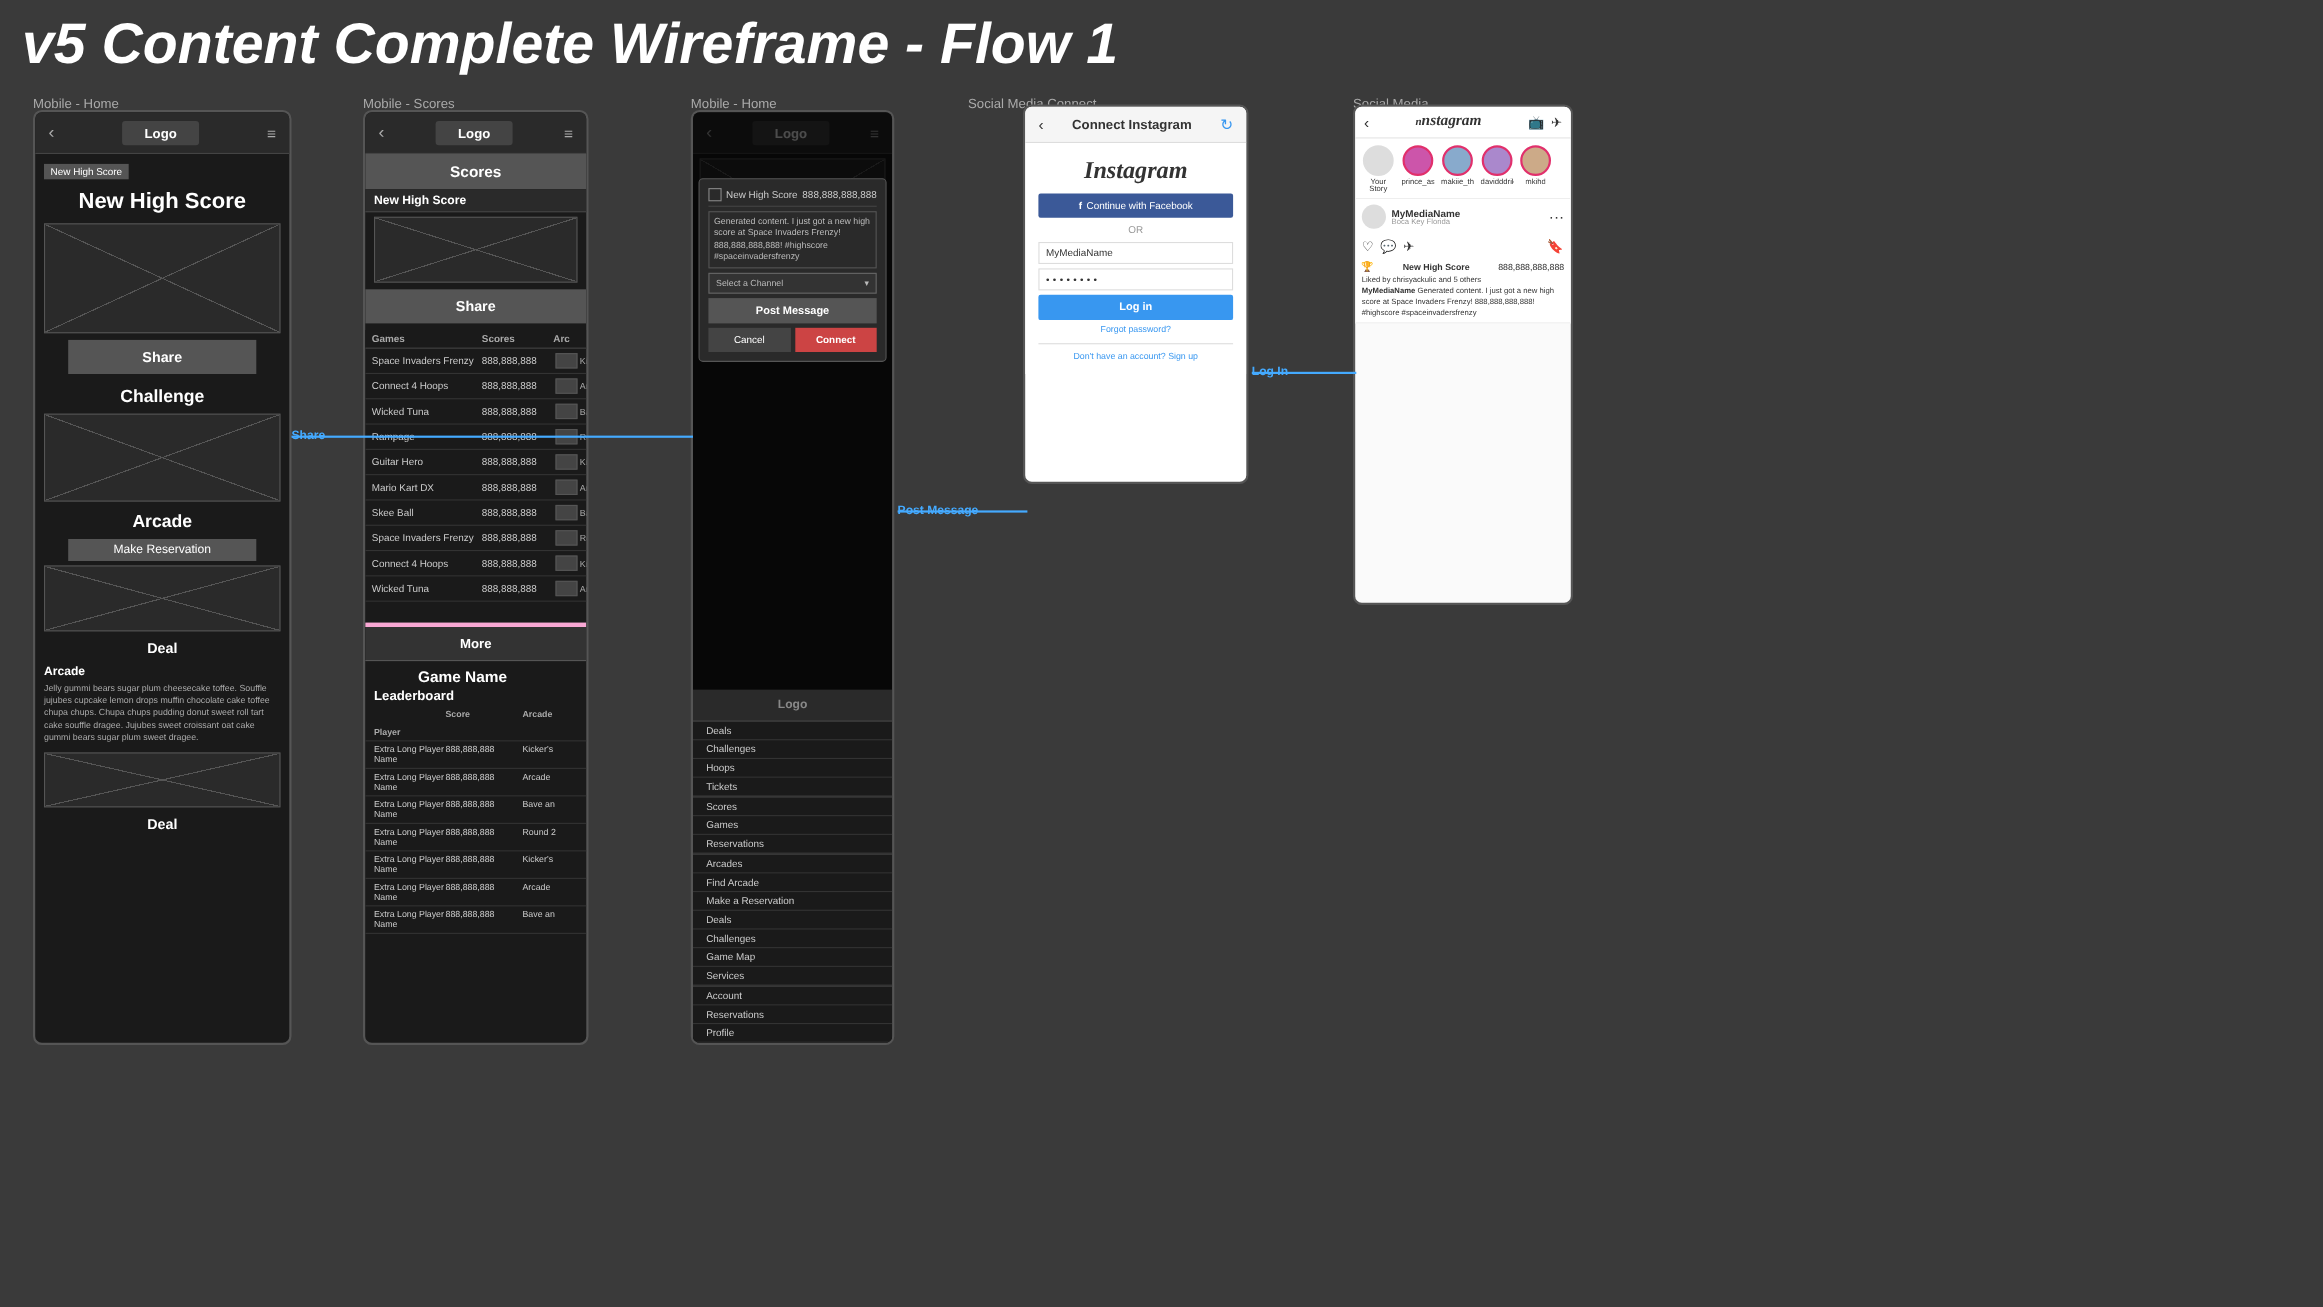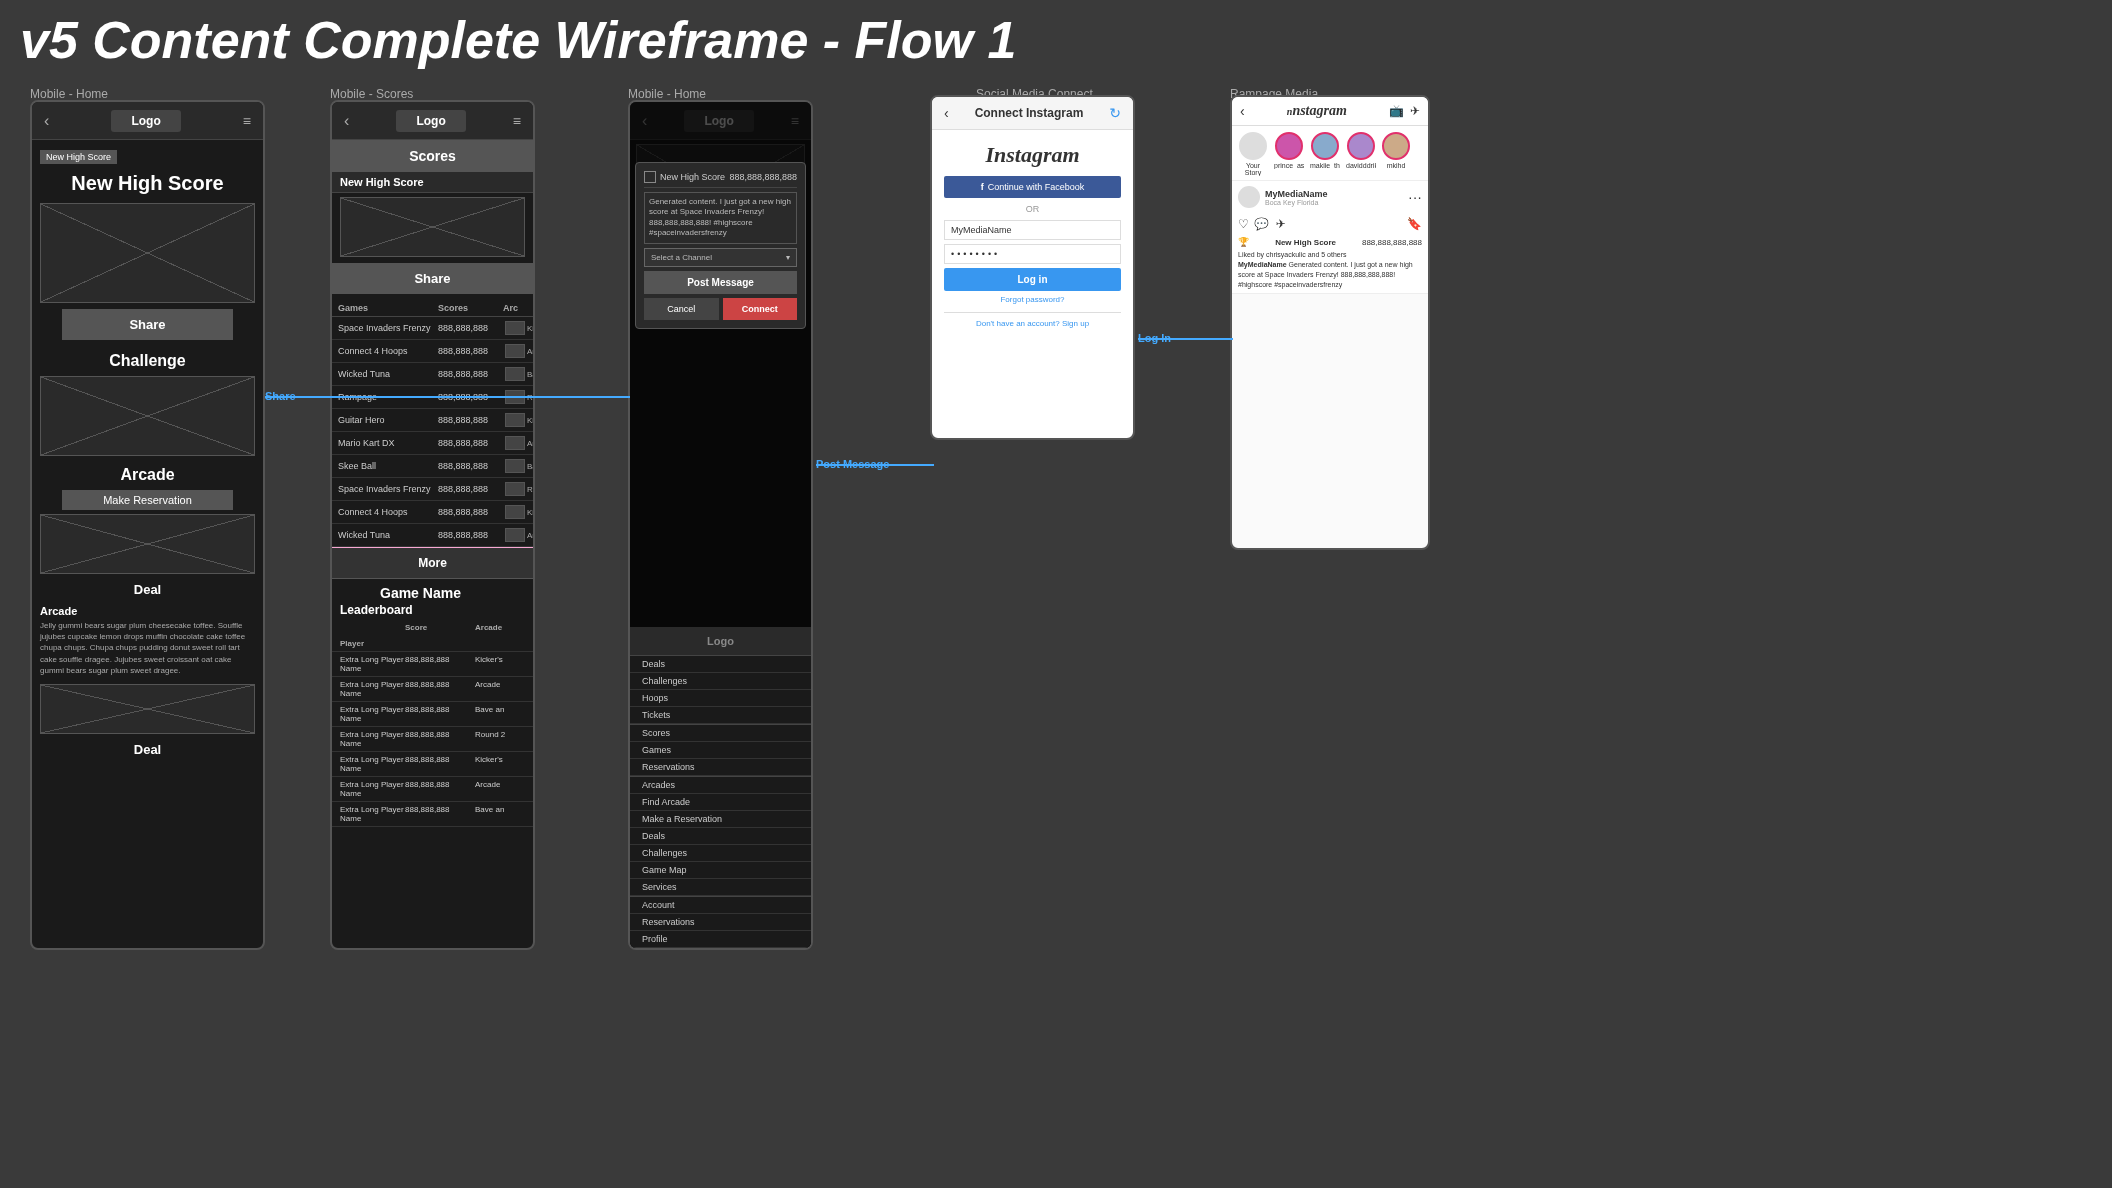--- a/index.html
+++ b/index.html
@@ -183,22 +183,23 @@
     .f2-col-score { flex: 0 0 65px; font-size: 9px; color: #ccc; }
     .f2-col-arc { flex: 0 0 30px; font-size: 9px; color: #ccc; }
     .f2-col-img { width: 20px; height: 14px; background: #444; border: 1px solid #555; margin-left: 2px; flex-shrink: 0; }
     .f2-more-btn {
       background: #333;
       color: #fff;
       font-size: 12px;
       font-weight: bold;
       text-align: center;
       padding: 8px;
-      border-top: 1px solid #f9a8d4;
+      border-top: 4px solid #f9a8d4;
       border-bottom: 1px solid #555;
+      margin-top: 19px;
     }
     .f2-game-name {
       color: #fff;
       font-size: 14px;
       font-weight: bold;
       padding: 6px 8px 2px;
       margin-left: 40px;
     }
     .f2-leaderboard-title {
       color: #fff;
@@ -554,22 +555,22 @@
     }
   </style>
 </head>
 <body>
 
 <div class="page-title">v5 Content Complete Wireframe - Flow 1</div>
 
 <div class="frame-label" style="left:30px;">Mobile - Home</div>
 <div class="frame-label" style="left:330px;">Mobile - Scores</div>
 <div class="frame-label" style="left:628px;">Mobile - Home</div>
-<div class="frame-label" style="left:976px;">Social Media Connect</div>
-<div class="frame-label" style="left:1230px;">Rampage Media</div>
+<div class="frame-label" style="left:880px;">Social Media Connect</div>
+<div class="frame-label" style="left:1230px;">Social Media</div>
 
 <div class="mobile-frame frame1">
 
   <div class="mobile-header">
     <span class="mobile-back">‹</span>
     <div class="mobile-header-logo">Logo</div>
     <span class="mobile-nav-icon">≡</span>
   </div>
 
   <div style="padding:6px 8px 0;">

